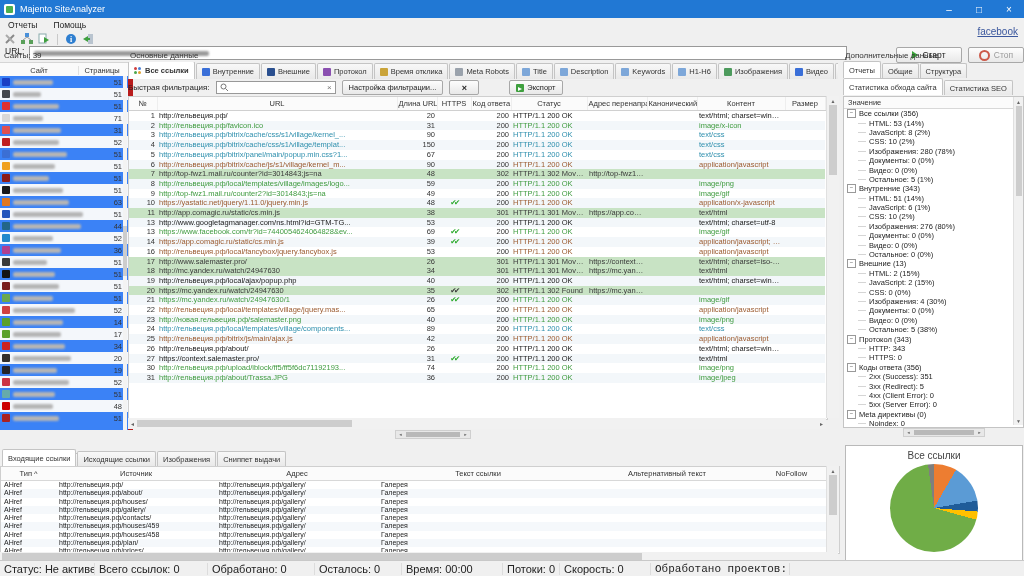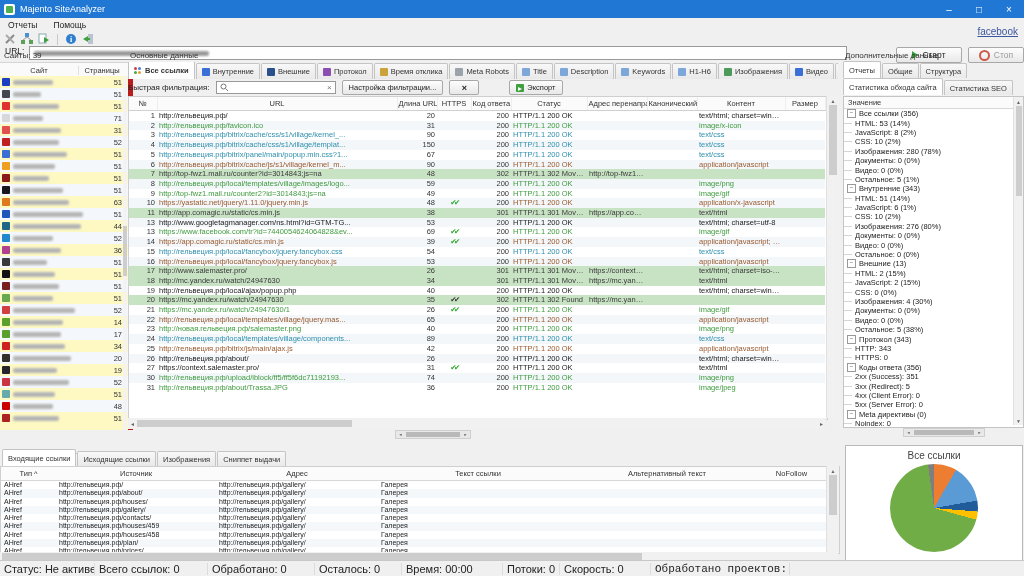--- a/index.html
+++ b/index.html
@@ -28,21 +28,21 @@
   .btn-start{position:absolute;left:896px;top:47px;width:64px}
   .btn-stop{position:absolute;left:968px;top:47px;width:54px;color:#9a9a9a}
   .play{width:0;height:0;border-left:6px solid #39a539;border-top:4px solid transparent;border-bottom:4px solid transparent}
   .stopc{width:7px;height:7px;border:2px solid #cc5a4a;border-radius:50%}
   
   .sec-label{font-size:8px;color:#333}
   
   .sites-hdr{left:0;top:62px;width:128px;height:14px;background:#fafafa;border:1px solid #d5d5d5;border-left:none;display:flex;align-items:center;font-size:7.5px;color:#333}
   .sites-hdr .c1{width:78px;text-align:center}
   .sites-hdr .c2{width:46px;text-align:center;border-left:1px solid #e0e0e0}
-  .site-list{left:0;top:76px;width:128px;height:354px;background:#fef9c3;border-right:5px solid #b91c1c;overflow:hidden}
+  .site-list{left:0;top:76px;width:128px;height:354px;background:#3b82f6;border-right:5px solid #b91c1c;overflow:hidden}
   .site-row{height:12px;display:flex;align-items:center;padding-left:2px}
   .site-row:nth-child(even){background:#f4f7fb}
   .favicon{width:8px;height:8px;border-radius:1px;flex:none;margin-right:3px}
   .blur-name{height:5px;background:#b5b5b5;border-radius:2px;filter:blur(1.2px)}
   .pages{margin-left:auto;padding-right:6px;font-size:7.5px;color:#333}
   .side-scroll{left:123px;top:76px;width:4px;height:354px;background:#f3f3f3}
   .side-thumb{position:absolute;left:0;width:4px;height:50px;top:150px;background:#cdcdcd}
   
   .main-tabs{left:128px;top:62px;width:710px;height:17px;display:flex;align-items:flex-end;overflow:hidden}
   .tab{height:15px;display:flex;align-items:center;gap:3px;padding:0 5px;font-size:7.5px;background:linear-gradient(#f8f8f8,#e9e9e9);border:1px solid #c4c4c4;border-bottom:none;border-radius:2px 2px 0 0;margin-right:1px;white-space:nowrap;color:#333}
@@ -82,21 +82,21 @@
   .mini-thumb{height:5px;background:#b9b9b9;flex:1;margin:0 1px}
   
   .r-tabs{left:843px;top:62px;width:181px;height:16px;display:flex;align-items:flex-end}
   .r-subtabs{left:843px;top:78px;width:181px;height:17px;display:flex;align-items:flex-end}
   .tab.small{font-size:7.5px;height:14px}
   .tab.small.active{height:16px;font-weight:normal}
   .tree-box{left:843px;top:96px;width:179px;height:330px;background:#fff;border:1px solid #c4c4c4;overflow:hidden}
   .tree-hdr{height:11px;font-size:7.5px;color:#333;background:#fbfbfb;border-bottom:1px solid #d8d8d8;padding-left:4px;display:flex;align-items:center}
   .tnode{display:flex;align-items:center;height:9.4px;font-size:7.5px;white-space:nowrap;color:#222}
   .tnode.l0{padding-left:3px}
-  .tnode.l1{}
+  .tnode.l1{padding-left:14px}
   .tbox{width:7px;height:7px;border:1px solid #999;background:#fff;color:#555;font-size:6px;line-height:5px;text-align:center;margin-right:3px;flex:none}
   .tdash{width:8px;border-top:1px solid #d5d5d5;margin-right:3px;flex:none}
   .tree-scroll{left:1013px;top:97px;width:9px;height:328px}
   
   .pie-panel{left:845px;top:445px;width:176px;height:118px;background:#fff;border:1px solid #b9b9b9}
   .pie-title{text-align:center;font-size:10px;color:#444;margin-top:4px}
   .pie{width:88px;height:88px;border-radius:50%;margin:3px auto 0}
   
   .b-tabs1{left:2px;top:453px;width:836px;height:15px;display:flex;align-items:flex-end}
   .b-tabs2{left:2px;top:451px;width:836px;height:15px;display:flex;align-items:flex-end}
@@ -611,32 +611,20 @@
           <td class="num c-js">39</td>
           <td class="ctr check">✔✔</td>
           <td class="num c-js">200</td>
           <td class="c-js">HTTP/1.1 200 OK</td>
           <td class="redir"></td>
           <td></td>
           <td class="c-js">application/javascript; chars...</td>
           <td></td>
         </tr>
         <tr>
-          <td class="num">15</td>
-          <td class="c-css">http://гельвеция.рф/local/fancybox/jquery.fancybox.css</td>
-          <td class="num c-css">54</td>
-          <td class="ctr check"></td>
-          <td class="num c-css">200</td>
-          <td class="c-css">HTTP/1.1 200 OK</td>
-          <td class="redir"></td>
-          <td></td>
-          <td class="c-css">text/css</td>
-          <td></td>
-        </tr>
-        <tr>
           <td class="num">16</td>
           <td class="c-js">http://гельвеция.рф/local/fancybox/jquery.fancybox.js</td>
           <td class="num c-js">53</td>
           <td class="ctr check"></td>
           <td class="num c-js">200</td>
           <td class="c-js">HTTP/1.1 200 OK</td>
           <td class="redir"></td>
           <td></td>
           <td class="c-js">application/javascript</td>
           <td></td>

